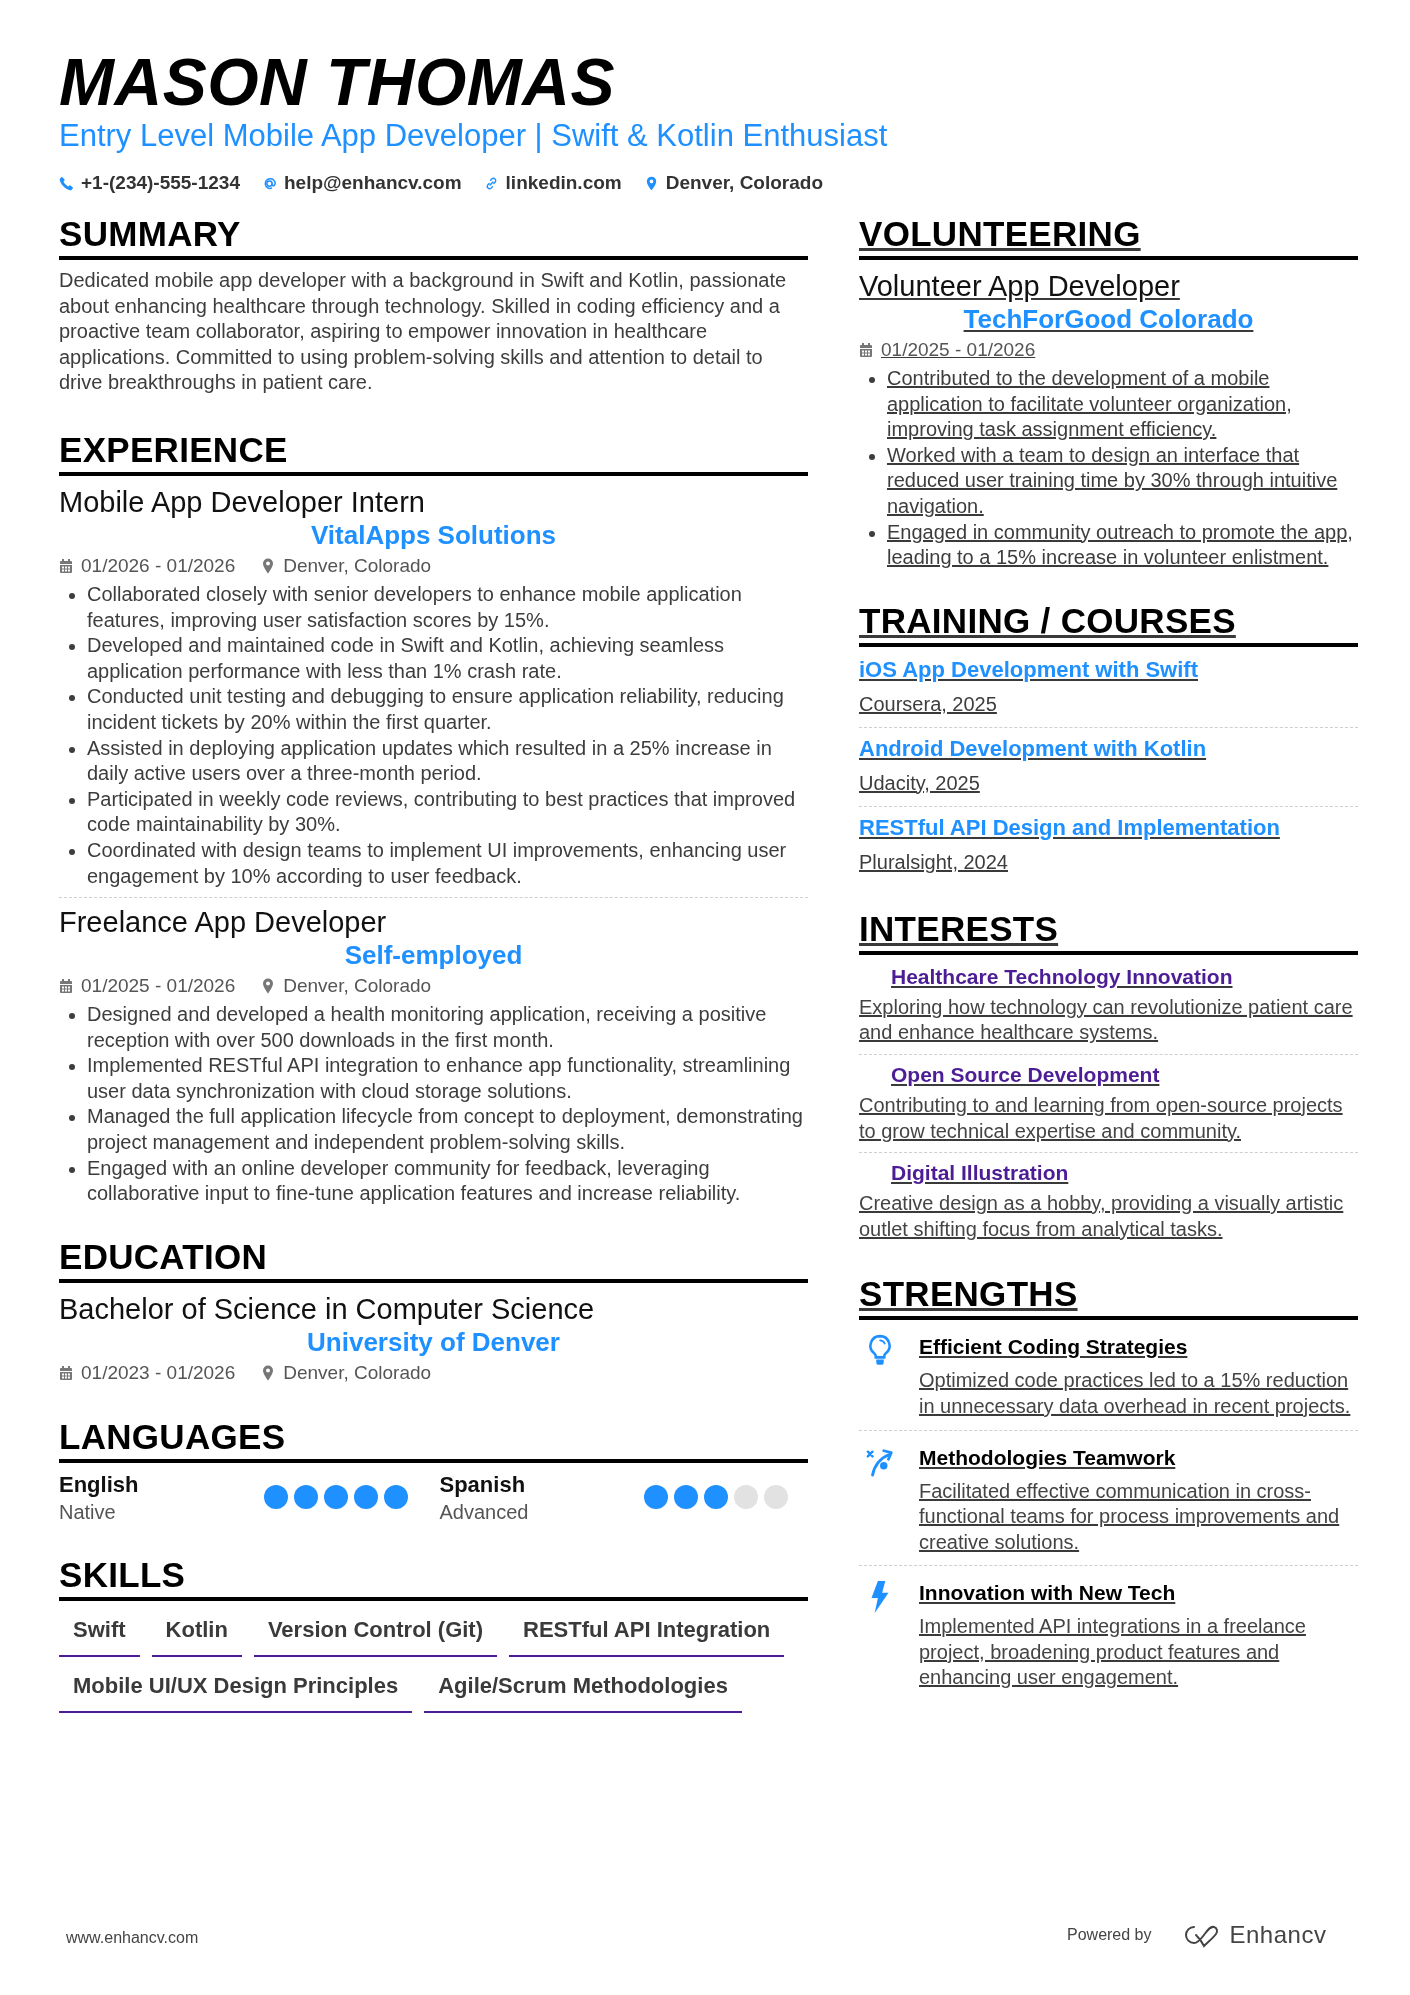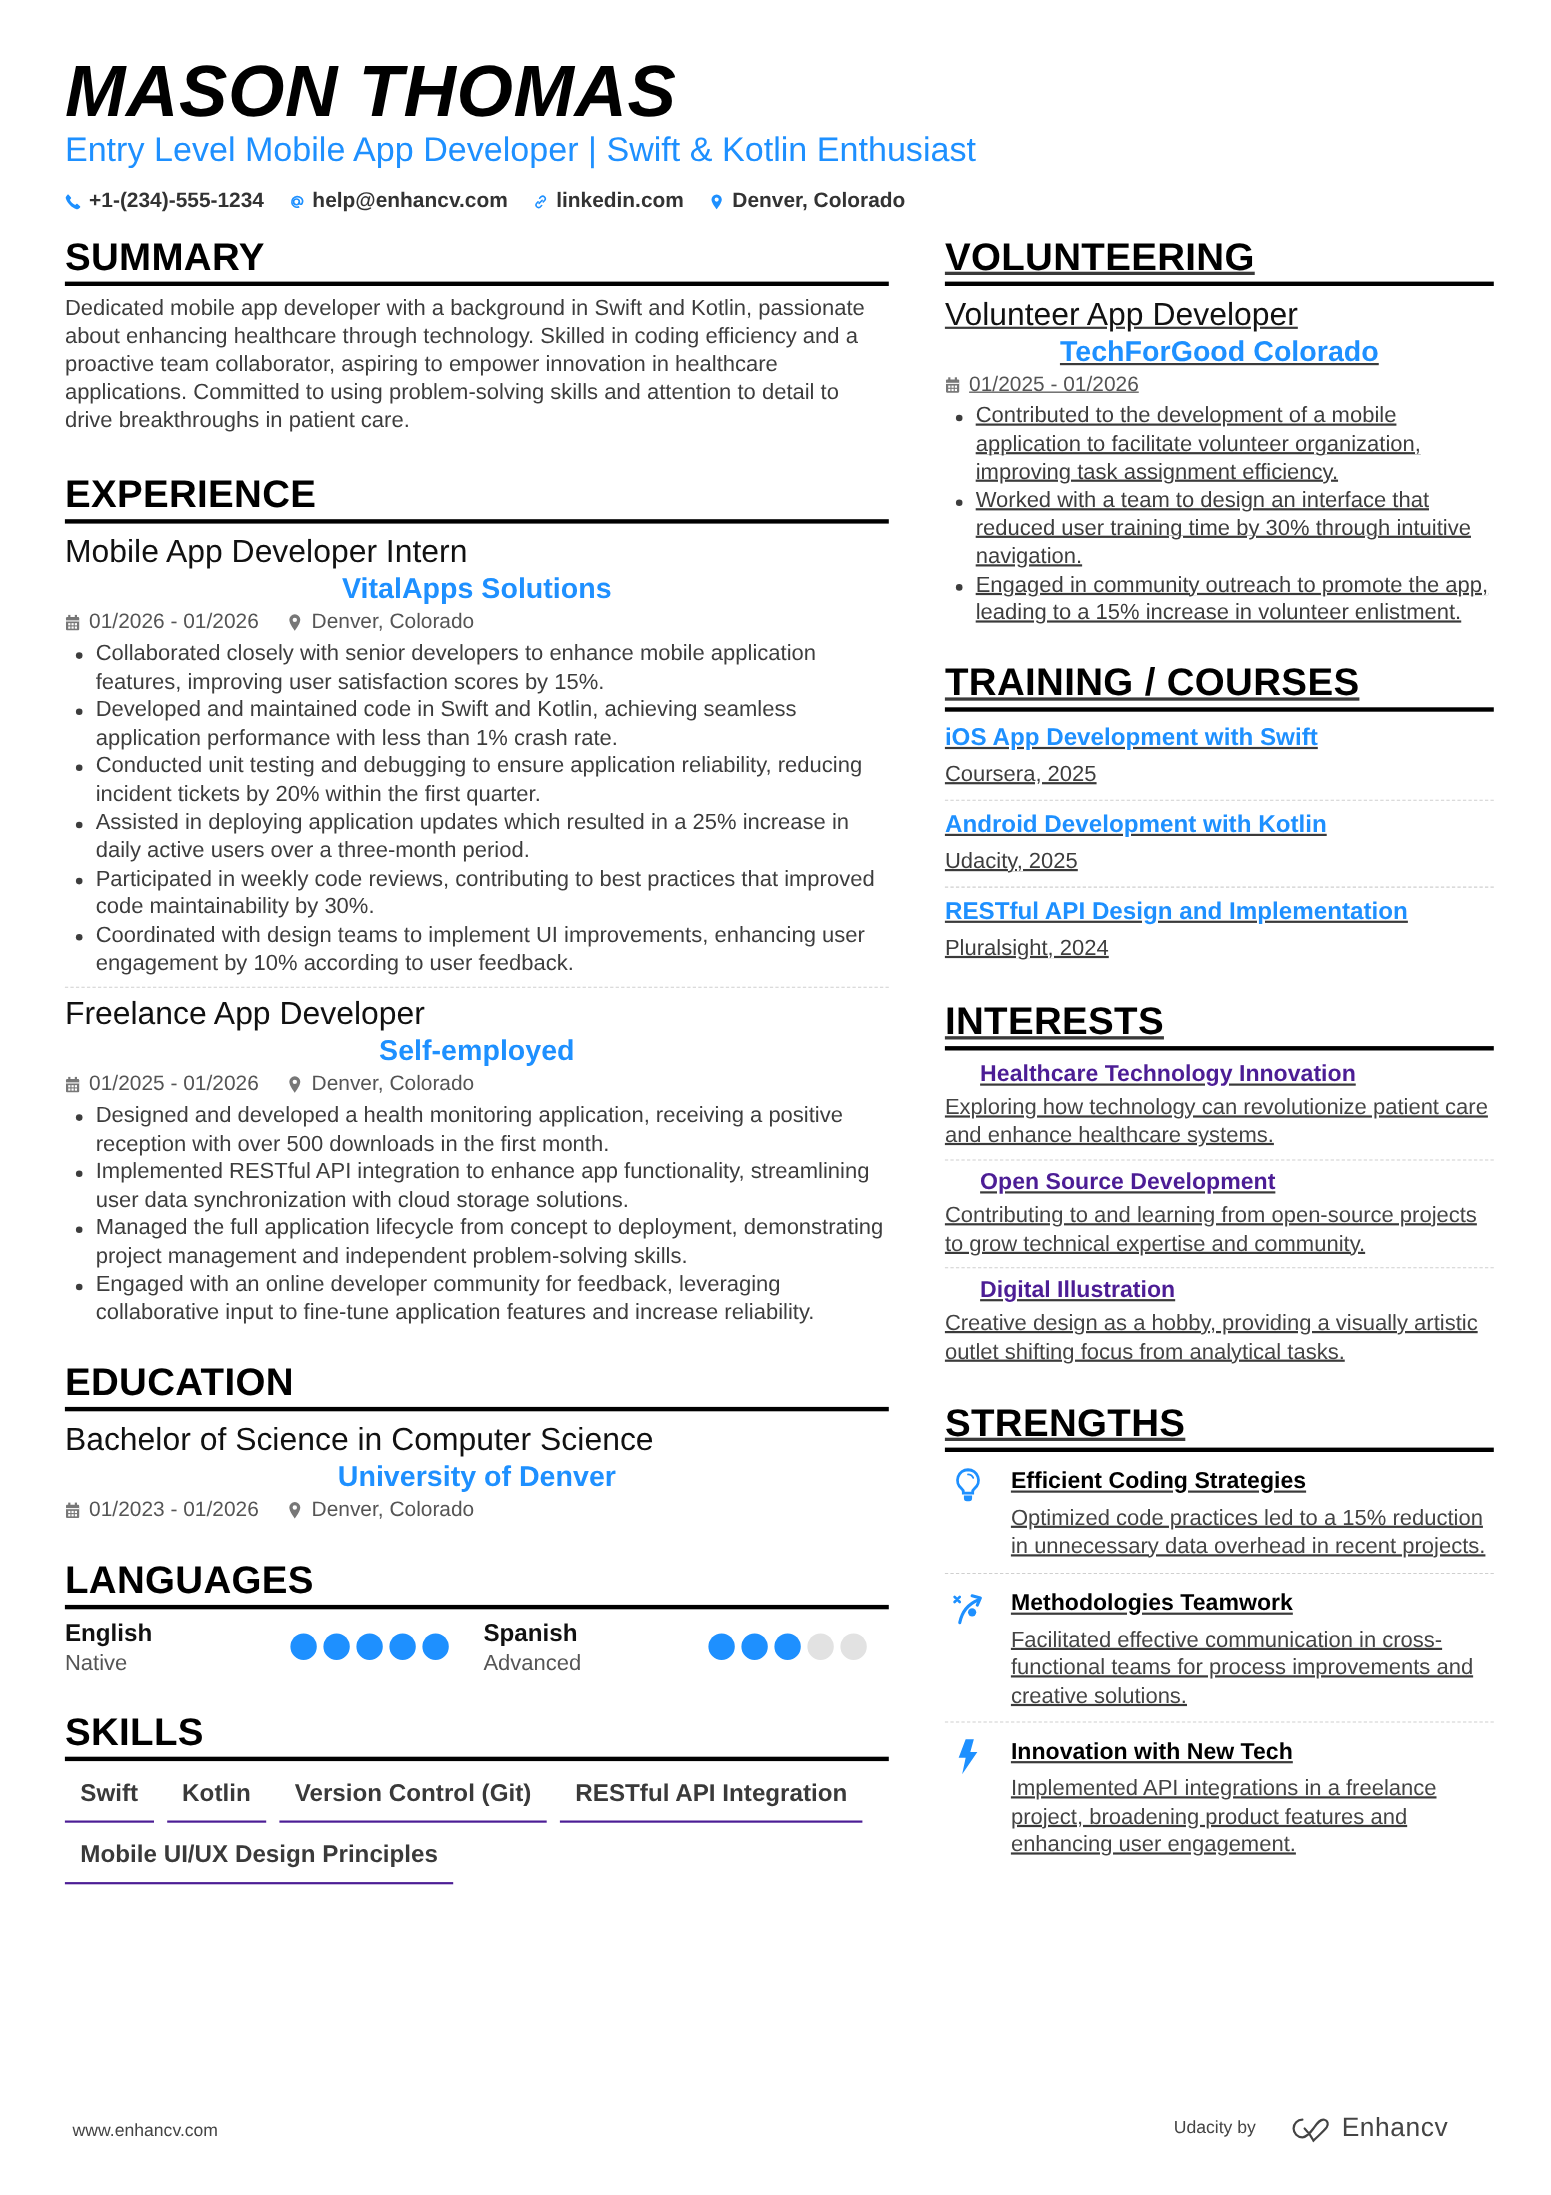--- a/index.html
+++ b/index.html
@@ -239,20 +239,21 @@
   </section>
 
   <section style="margin-top:30px;">
     <div class="section-title">SKILLS</div>
     <div class="skills">
       <span class="skill">Swift</span>
       <span class="skill">Kotlin</span>
       <span class="skill">Version Control (Git)</span>
       <span class="skill">RESTful API Integration</span>
       <span class="skill">Mobile UI/UX Design Principles</span>
+      <span class="skill">Agile/Scrum Methodologies</span>
     </div>
   </section>
 </div>
 
 <div class="col right" style="top:214px;">
 
   <section>
     <div class="section-title">VOLUNTEERING</div>
     <div class="role">Volunteer App Developer</div>
     <div class="org">TechForGood Colorado</div>
@@ -359,20 +360,20 @@
       <div>
         <div class="strength-title">Innovation with New Tech</div>
         <div class="strength-desc">Implemented API integrations in a freelance project, broadening product features and enhancing user engagement.</div>
       </div>
     </div>
   </section>
 </div>
 
 <div class="abs footer-left">www.enhancv.com</div>
 <div class="abs footer-right">
-  <span>Udacity by</span>
+  <span>Powered by</span>
   <span class="logo">
     <svg width="46" height="26" viewBox="0 0 46 26">
         <path d="M18 5a8 8 0 100 16c4 0 7-4 10-8s6-9 10-8c3 .8 4 4 2 7-3 4-8 8-12 12-2-4-5-8-8-11" fill="none" stroke="#444" stroke-width="2" stroke-linecap="round"></path>
       </svg>
     <span class="logo-word">Enhancv</span>
   </span>
 </div>
 
 </body></html>

